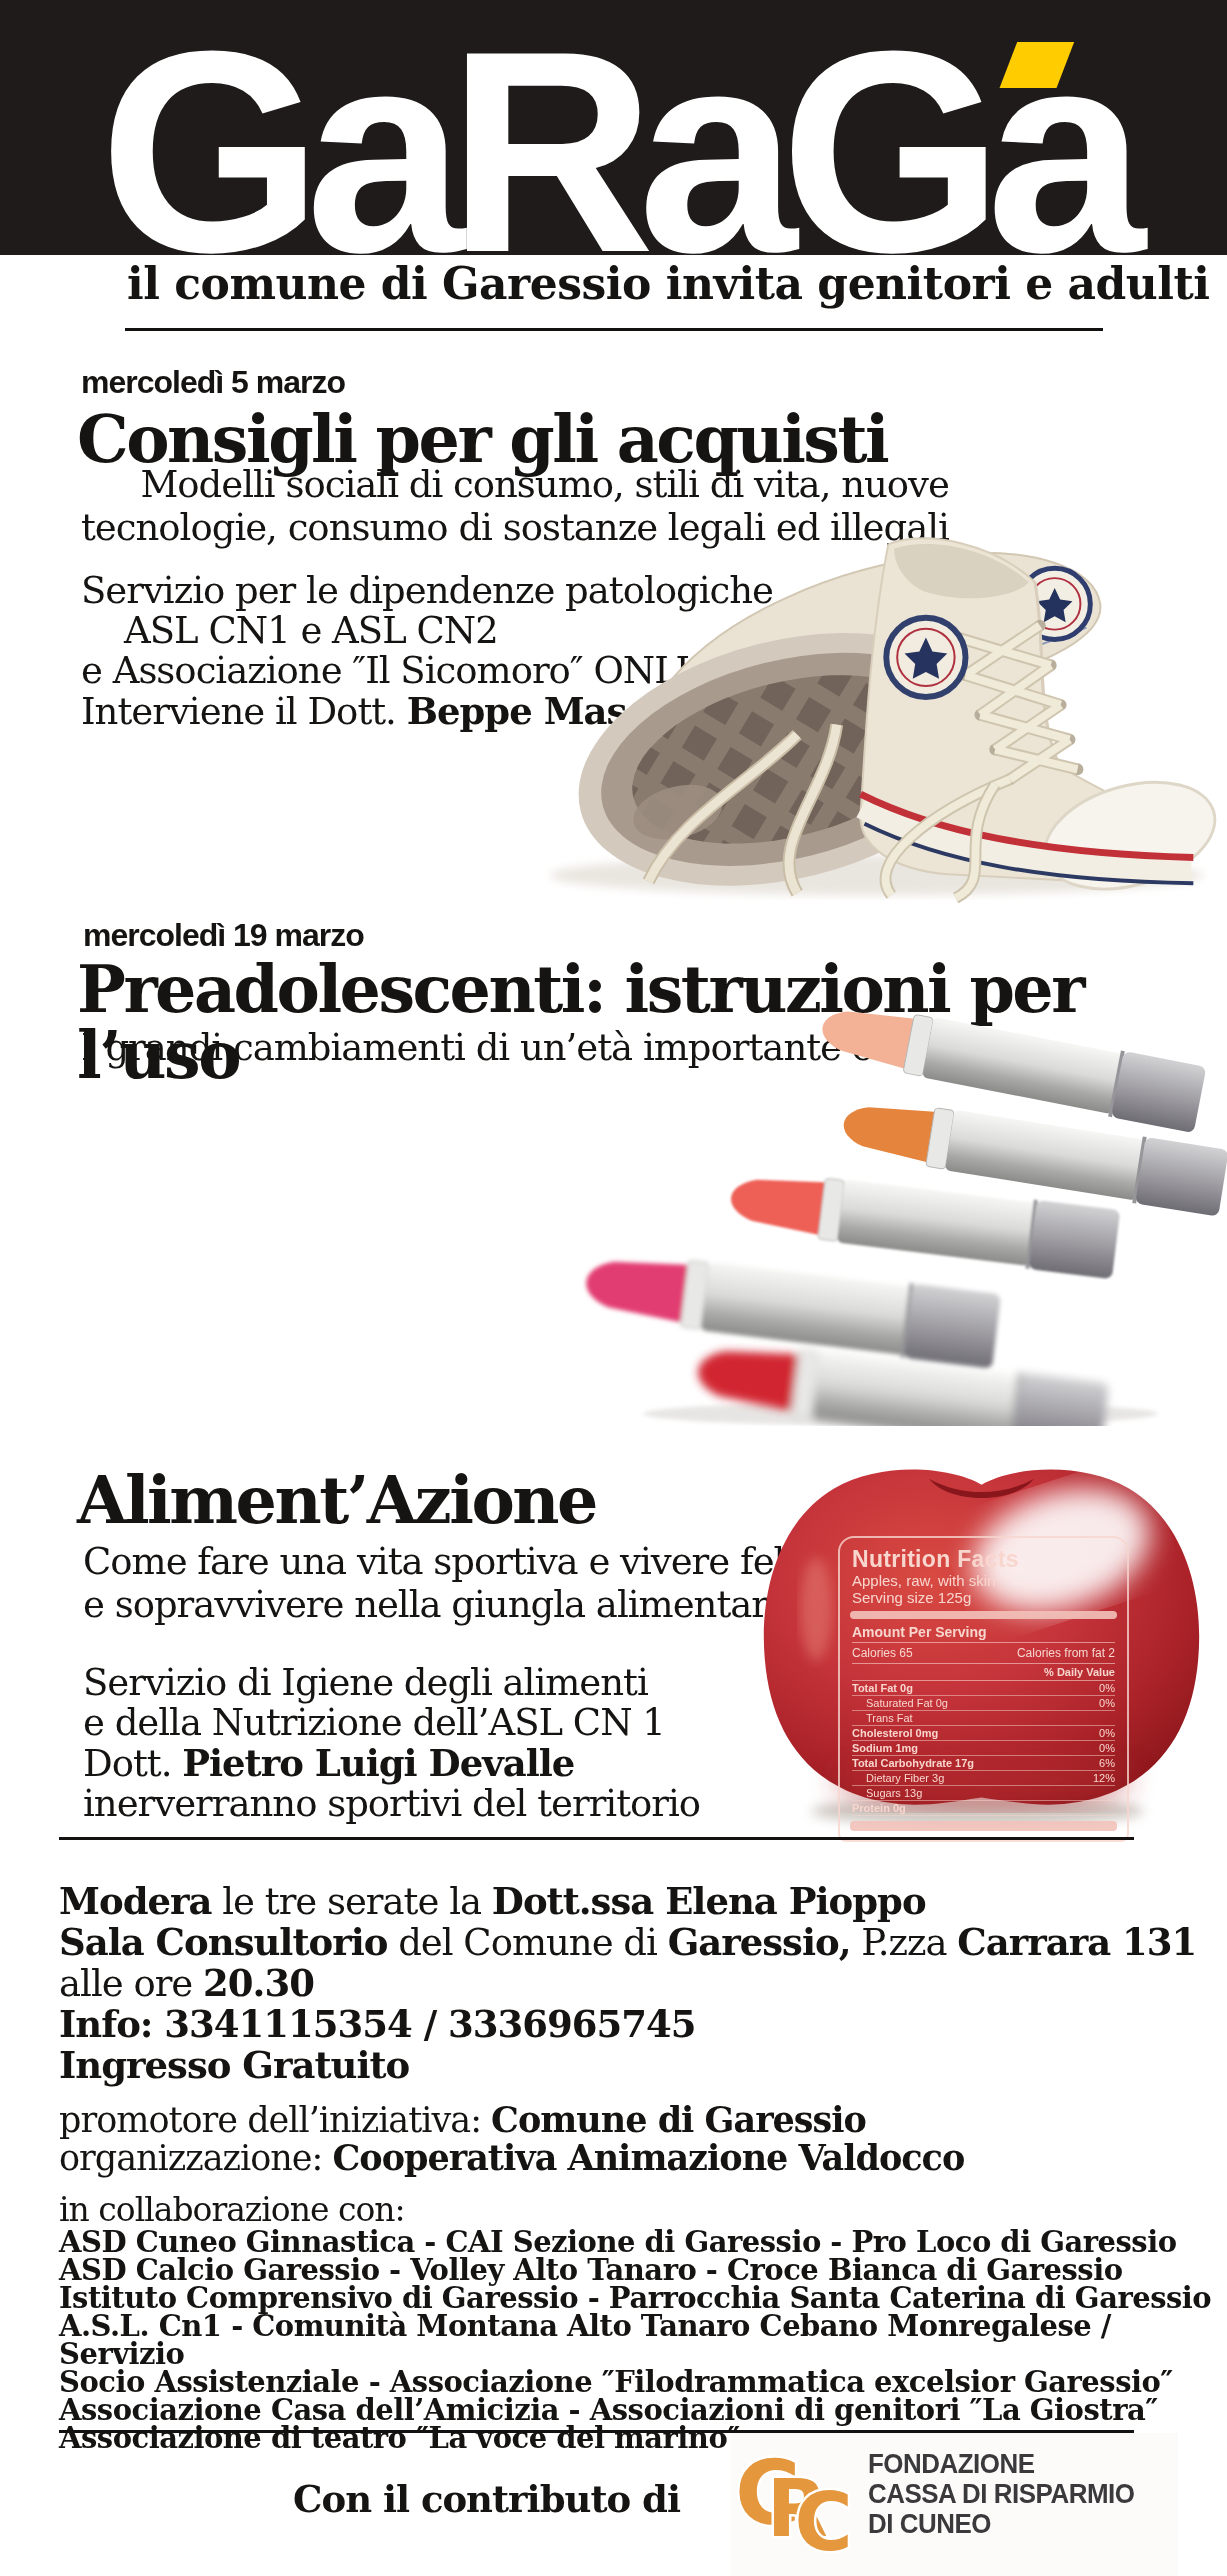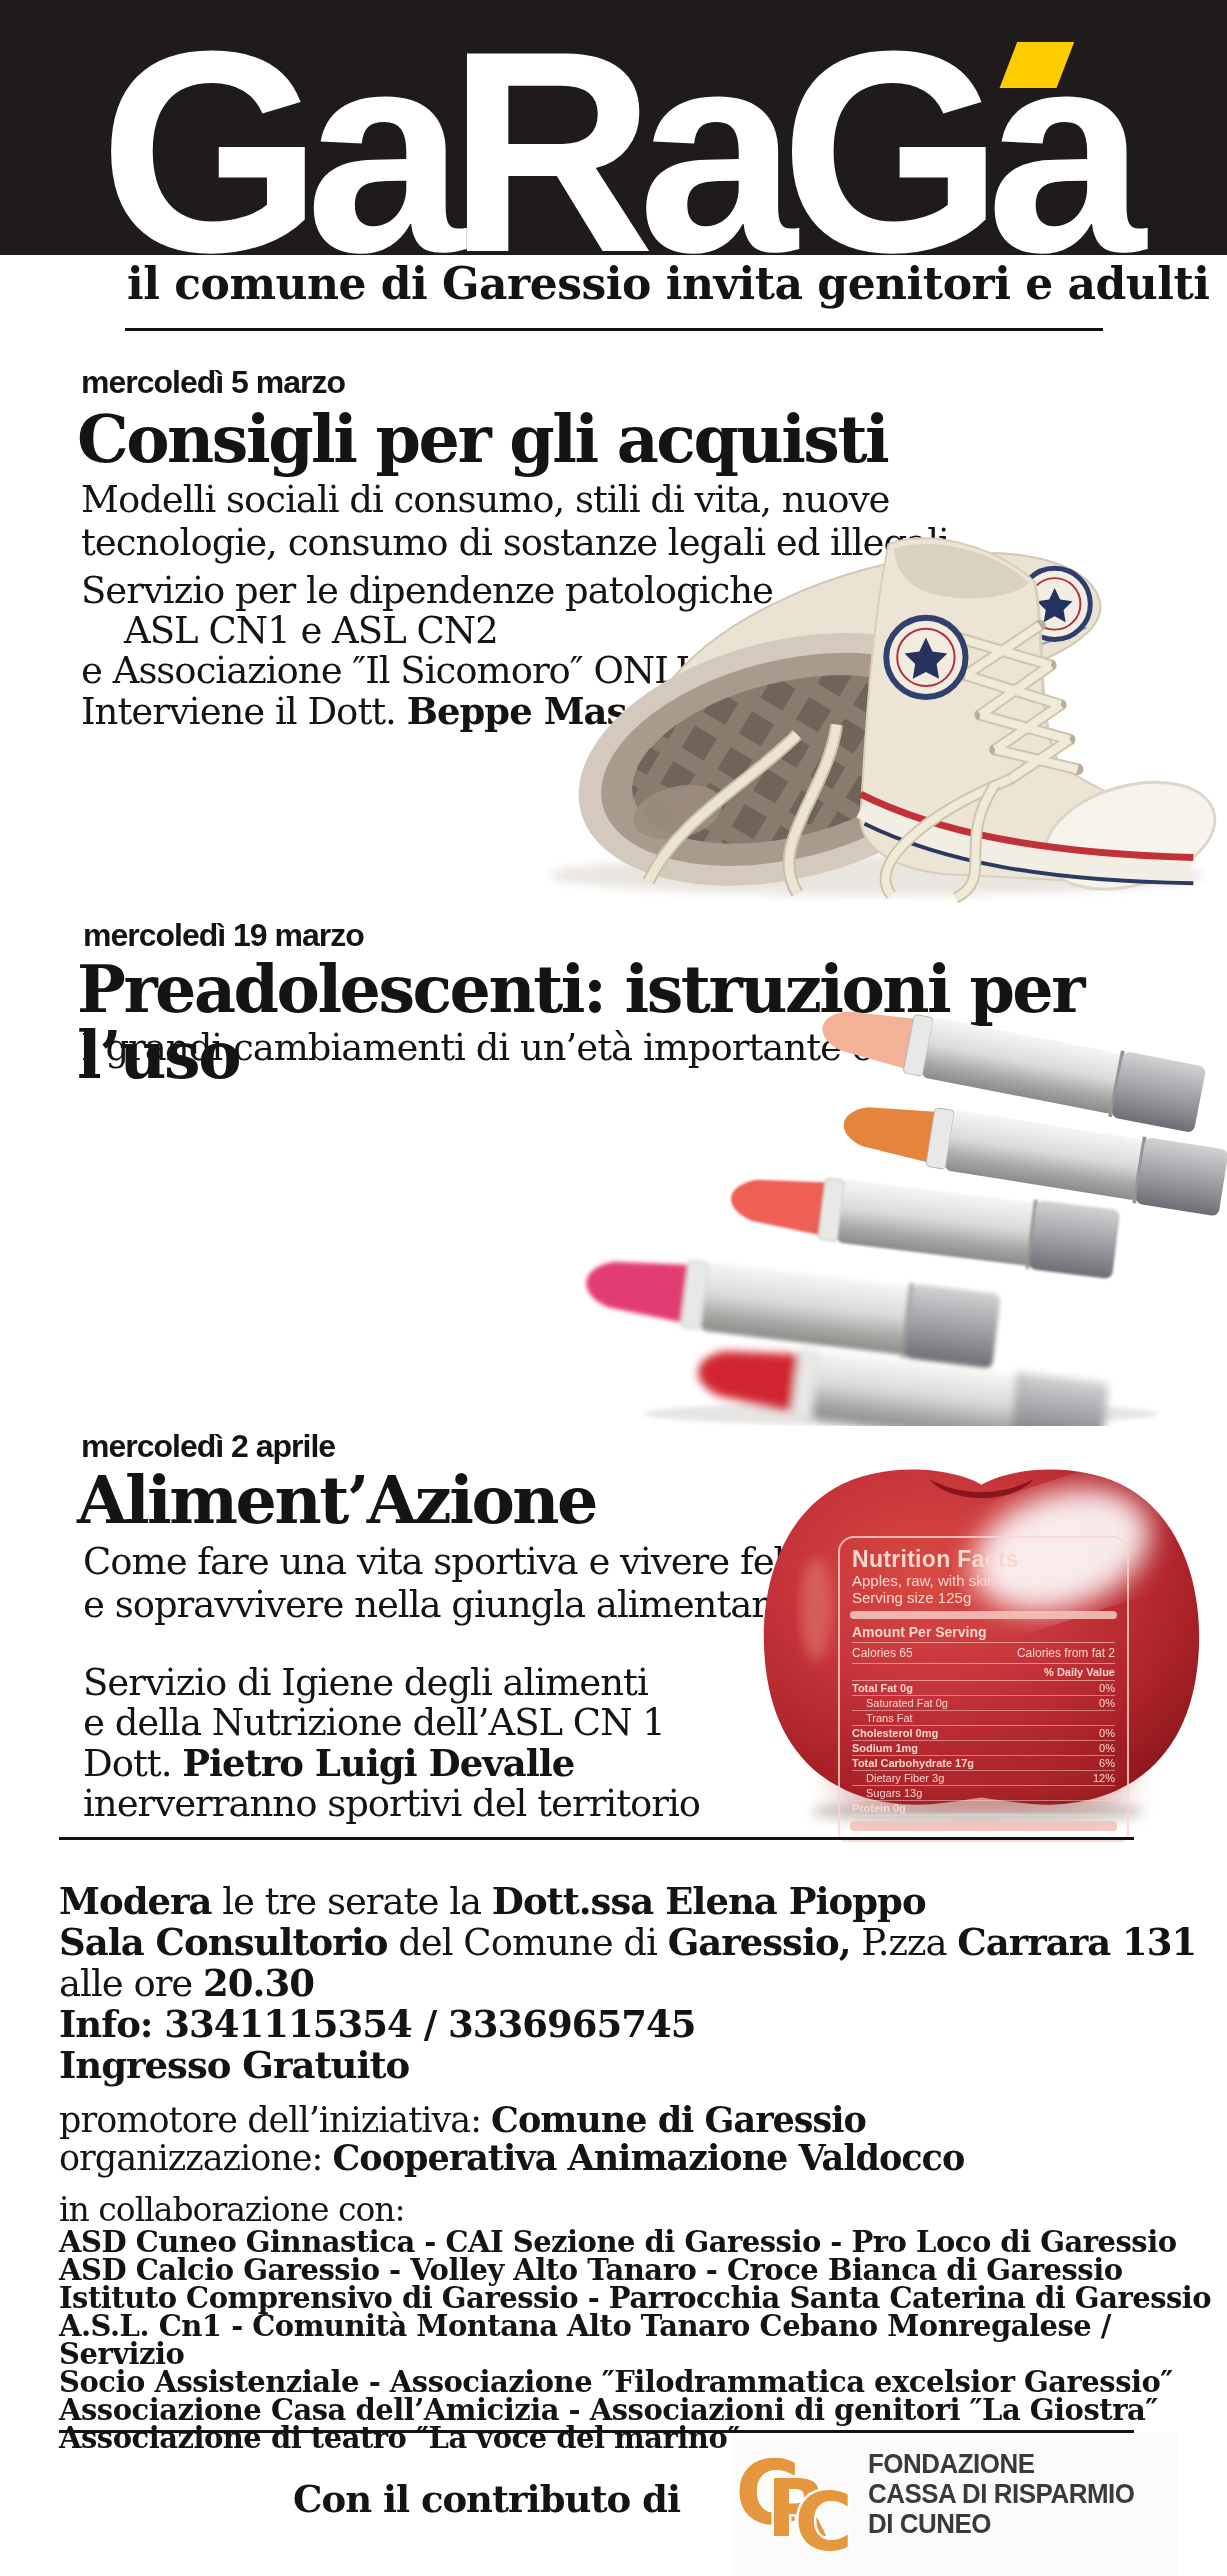--- a/index.html
+++ b/index.html
@@ -22,21 +22,21 @@
   #rule3{left:59px;top:2430px;width:1075px;}
 
   
   .date{font-family:Liberation Sans, sans-serif;font-weight:700;font-size:32px;line-height:1.05;letter-spacing:-1px;}
   .etitle{font-weight:700;font-size:65px;line-height:1.02;letter-spacing:-2.5px;margin:0;}
   .body div{font-size:37px;line-height:43px;letter-spacing:-1px;white-space:pre-wrap;}
   .det div{font-size:37px;line-height:40px;letter-spacing:-1px;white-space:pre-wrap;}
   .bb{font-weight:700;}
 
   #d1{left:81px;top:366px;} #t1{left:77px;top:406px;}
-  #b1{left:81px;top:478px;} #i1{left:81px;top:571px;}
+  #b1{left:81px;top:463px;text-align:right;} #i1{left:81px;top:571px;}
   #d2{left:83px;top:919px;} #t2{left:77px;top:956px;}
   #b2{left:81px;top:1026px;} #i2{left:81px;top:1085px;}
   #d3{left:81px;top:1430px;} #t3{left:77px;top:1467px;}
   #b3{left:83px;top:1540px;} #i3{left:83px;top:1643px;margin-top:20px;}
 
   #sneakers{left:500px;top:487px;}
   #lipsticks{left:574px;top:990px;}
   #applewrap{left:735px;top:1451px;width:493px;height:384px;}
 
   
@@ -236,21 +236,20 @@
 
     <g transform="translate(236,398) rotate(7) scale(1.05)" filter="url(#bl3)">
       <path d="M-8,-28 L-82,-22 C-114,-13 -114,13 -82,22 L-8,28 Z" fill="#d12531"></path>
       <rect x="-12" y="-32" width="20" height="64" rx="4" fill="#e8e8e6" stroke="#b5b5b3"></rect>
       <rect x="8" y="-33" width="195" height="66" rx="5" fill="url(#lg-tube)"></rect>
       <rect x="200" y="-36" width="4" height="72" fill="#96969a"></rect>
       <rect x="203" y="-36" width="85" height="72" rx="7" fill="url(#lg-base)"></rect>
     </g>
   </svg>
 
-  <div class="abs date" id="d3">mercoledì 2 aprile</div>
   <h2 class="abs etitle" id="t3">Aliment’Azione</h2>
   <div class="abs body" id="b3">
       <div>Come fare una vita sportiva e vivere felici,</div>
       <div>e sopravvivere nella giungla alimentare</div>
     </div>
   <div class="abs det" id="i3">
       <div><span>Servizio di Igiene degli alimenti</span></div>
       <div><span>e della Nutrizione dell’ASL CN 1</span></div>
       <div><span>Dott. </span><span class="bb">Pietro Luigi Devalle</span></div>
       <div><span>inerverranno sportivi del territorio</span></div>

